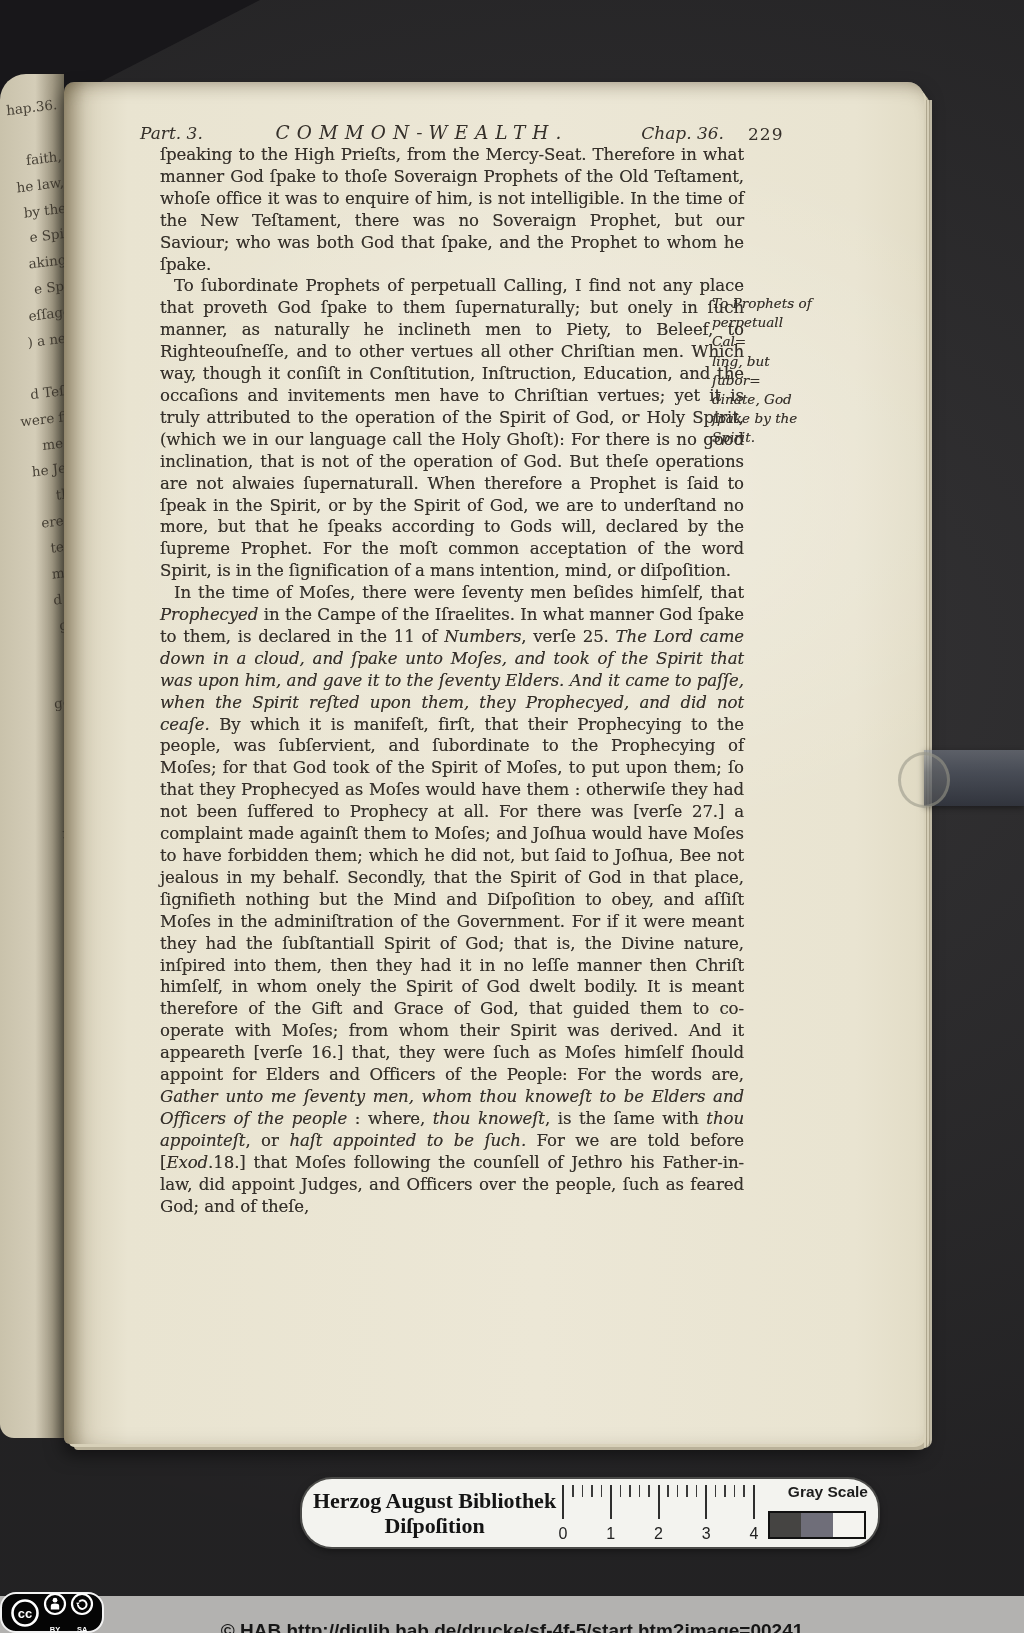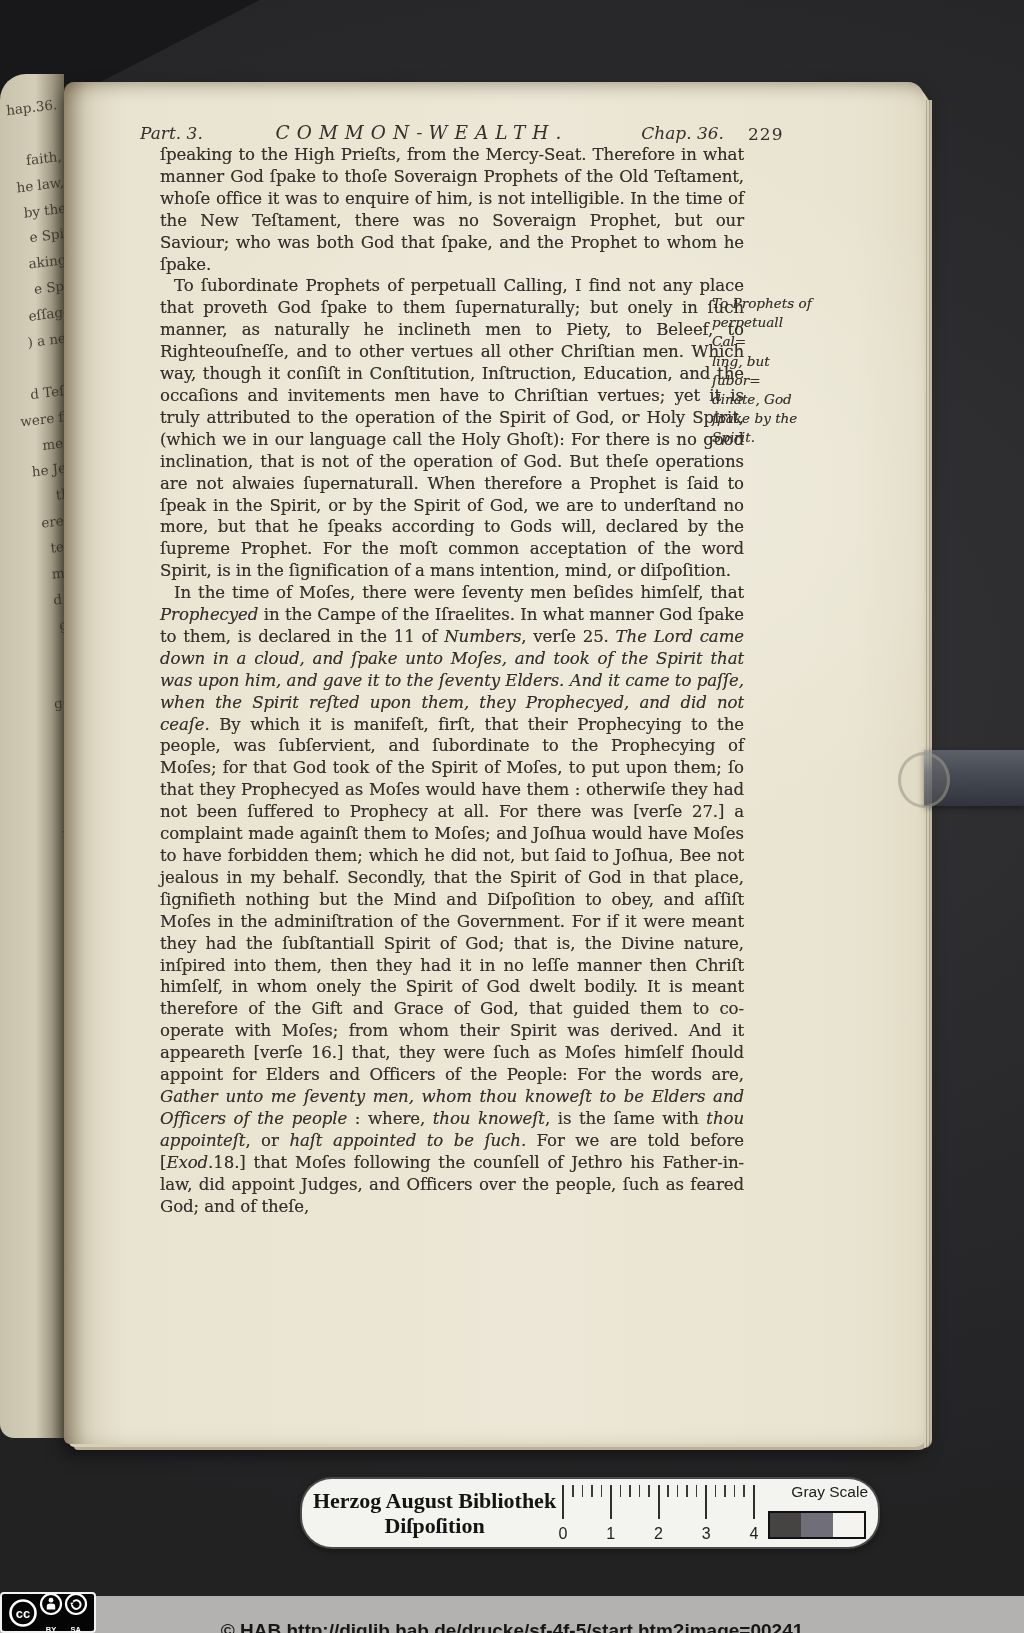--- a/index.html
+++ b/index.html
@@ -63,32 +63,32 @@
   .lib-name{flex:0 0 245px;display:flex;flex-direction:column;justify-content:center;
     text-align:center;font-weight:bold;font-size:22px;line-height:25px;}
   .ruler{flex:1 1 auto;position:relative;margin:0 10px 0 6px;}
   .ruler-minor{position:absolute;left:0;right:0;top:6px;height:12px;
     background:repeating-linear-gradient(to right,#3a3a3a 0 1.4px,transparent 1.4px 9.5px);}
   .ruler-ticks{position:absolute;left:0;right:0;top:6px;height:34px;}
   .ruler-ticks .maj{position:absolute;top:0;width:2px;height:34px;background:#2e2e2e;}
   .ruler-nums{position:absolute;left:0;right:0;bottom:4px;height:18px;
     font-family:"Liberation Sans",sans-serif;font-size:16px;color:#222;}
   .ruler-nums span{position:absolute;transform:translateX(-50%);}
-  .grayscale{flex:0 0 104px;position:relative;font-family:"Liberation Sans",sans-serif;}
+  .grayscale{flex:0 0 104px;position:relative;font-family:"Liberation Sans",sans-serif;font-weight:bold;}
   .gs-label{position:absolute;top:4px;right:0;font-size:15.5px;color:#1c1c1c;letter-spacing:0;}
   .gs-patches{position:absolute;bottom:8px;right:2px;width:98px;height:28px;display:flex;
     border:2px solid #111;box-sizing:border-box;background:#fff;}
   .gs-patches div{flex:1 1 auto;}
   
   .bottom-strip{position:absolute;left:0;top:1596px;width:1024px;height:37px;background:#b3b2b0;}
   .attribution{position:absolute;left:0;right:0;top:6px;text-align:center;
     font-family:"Liberation Sans",sans-serif;font-weight:bold;font-size:19px;color:#161616;margin-top:18px;}
   
-  .cc-badge{position:absolute;left:0px;top:1592px;width:96px;height:41px;background:#050505;
-    border:2px solid #f2f2f2;border-radius:4px;box-sizing:border-box;
+  .cc-badge{position:absolute;left:0px;top:1592px;width:104px;height:41px;background:#050505;
+    border:2px solid #f2f2f2;border-radius:16px;box-sizing:border-box;
     display:flex;align-items:center;justify-content:space-around;padding:1px 6px;}
   .cc-item{display:flex;flex-direction:column;align-items:center;line-height:1;}
   .cc-item .lbl{font-family:"Liberation Sans",sans-serif;font-size:7.5px;font-weight:bold;color:#fff;margin-top:10px;}
 </style>
 </head>
 <body>
 
 <div class="stage">
   <div class="cover-wedge"></div>
 

